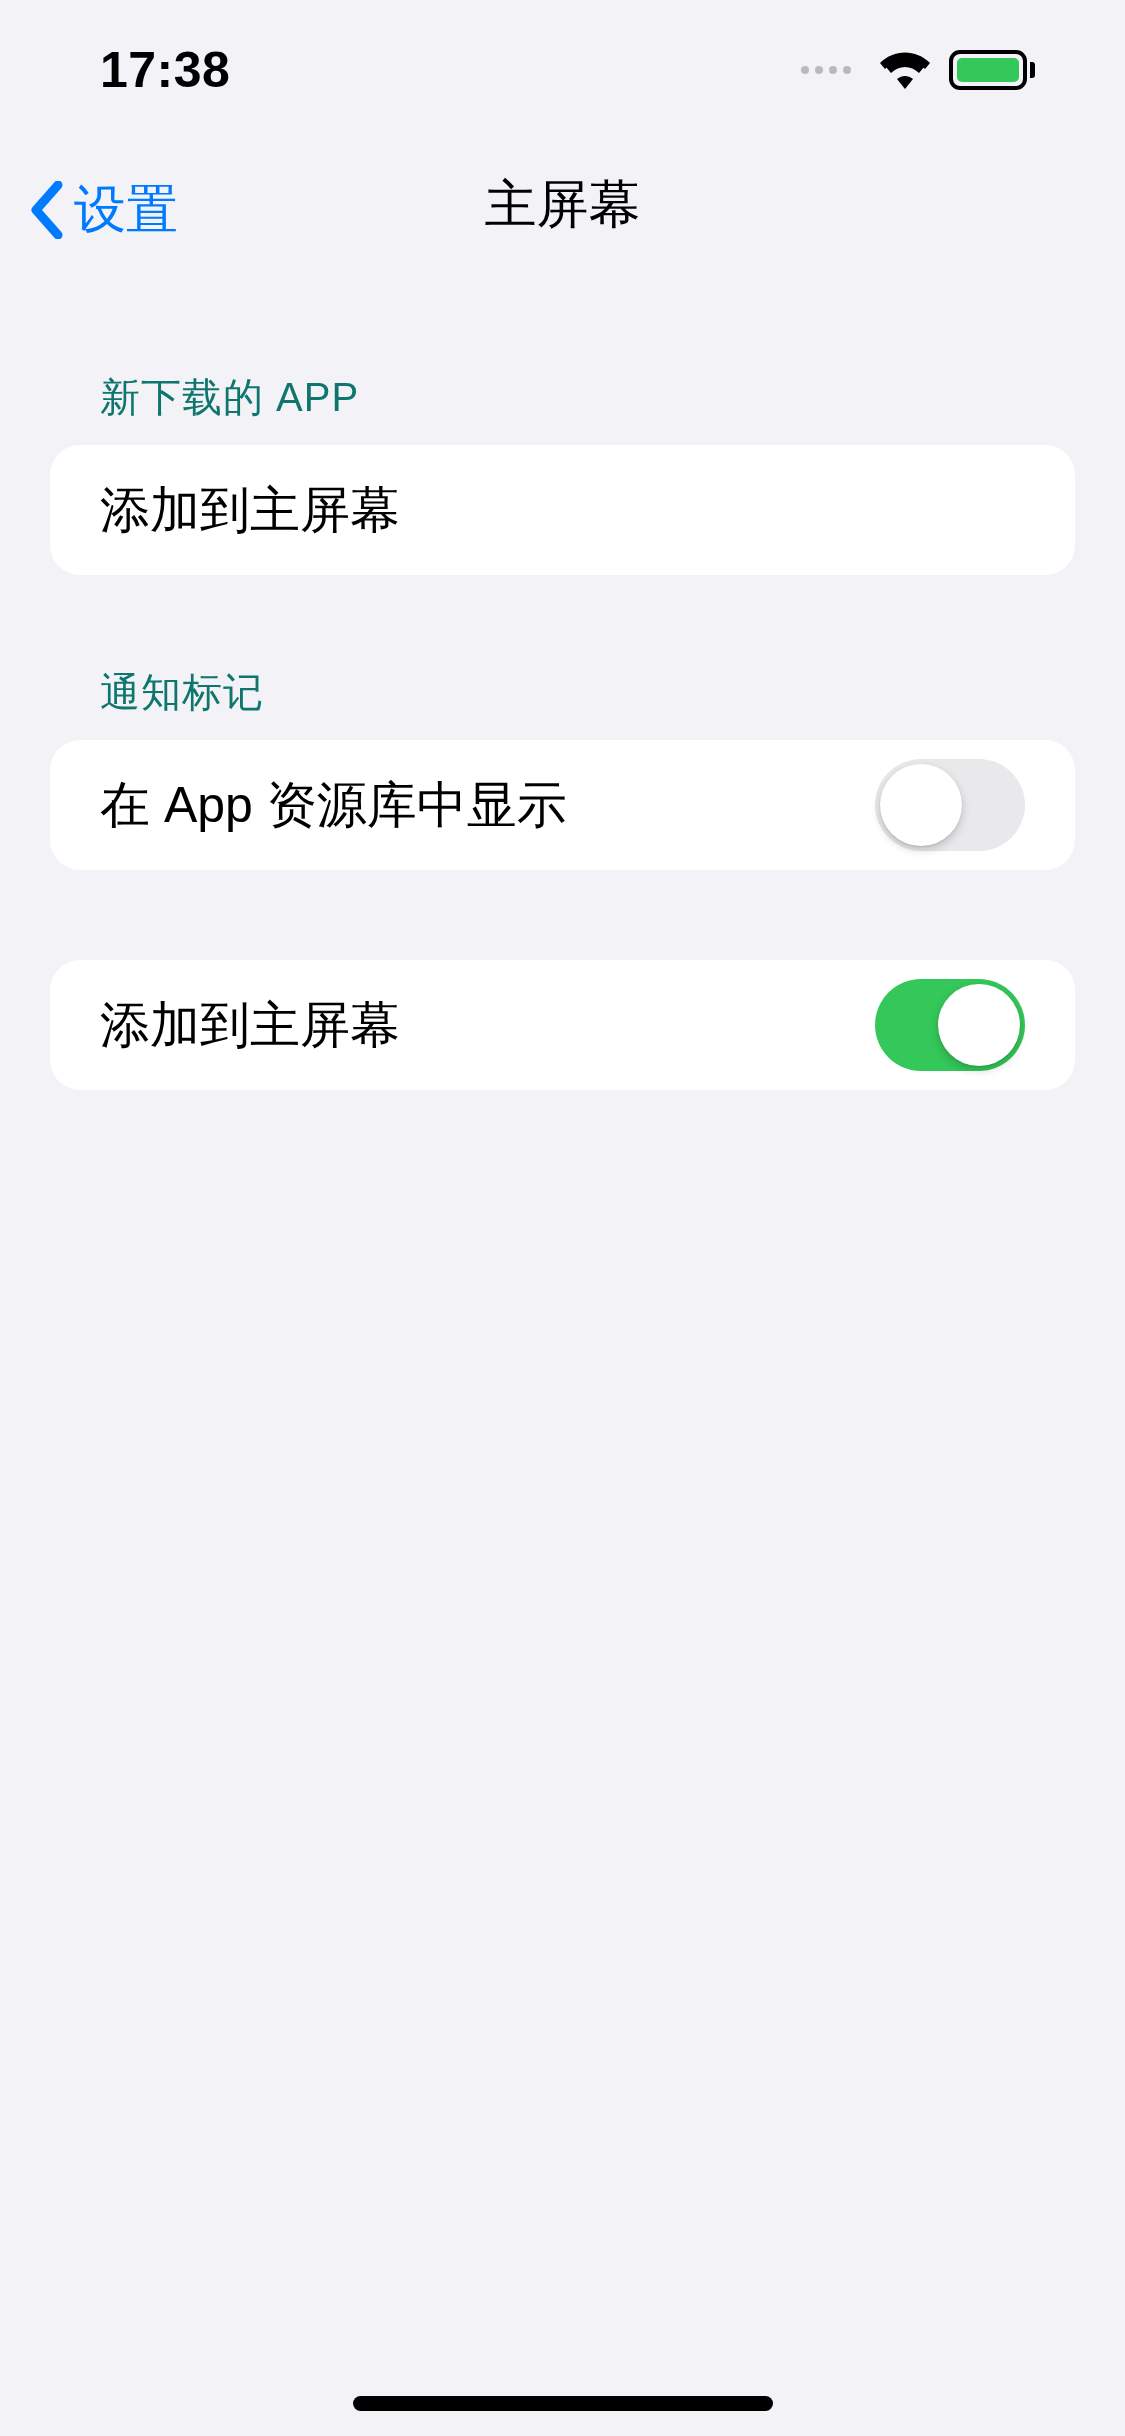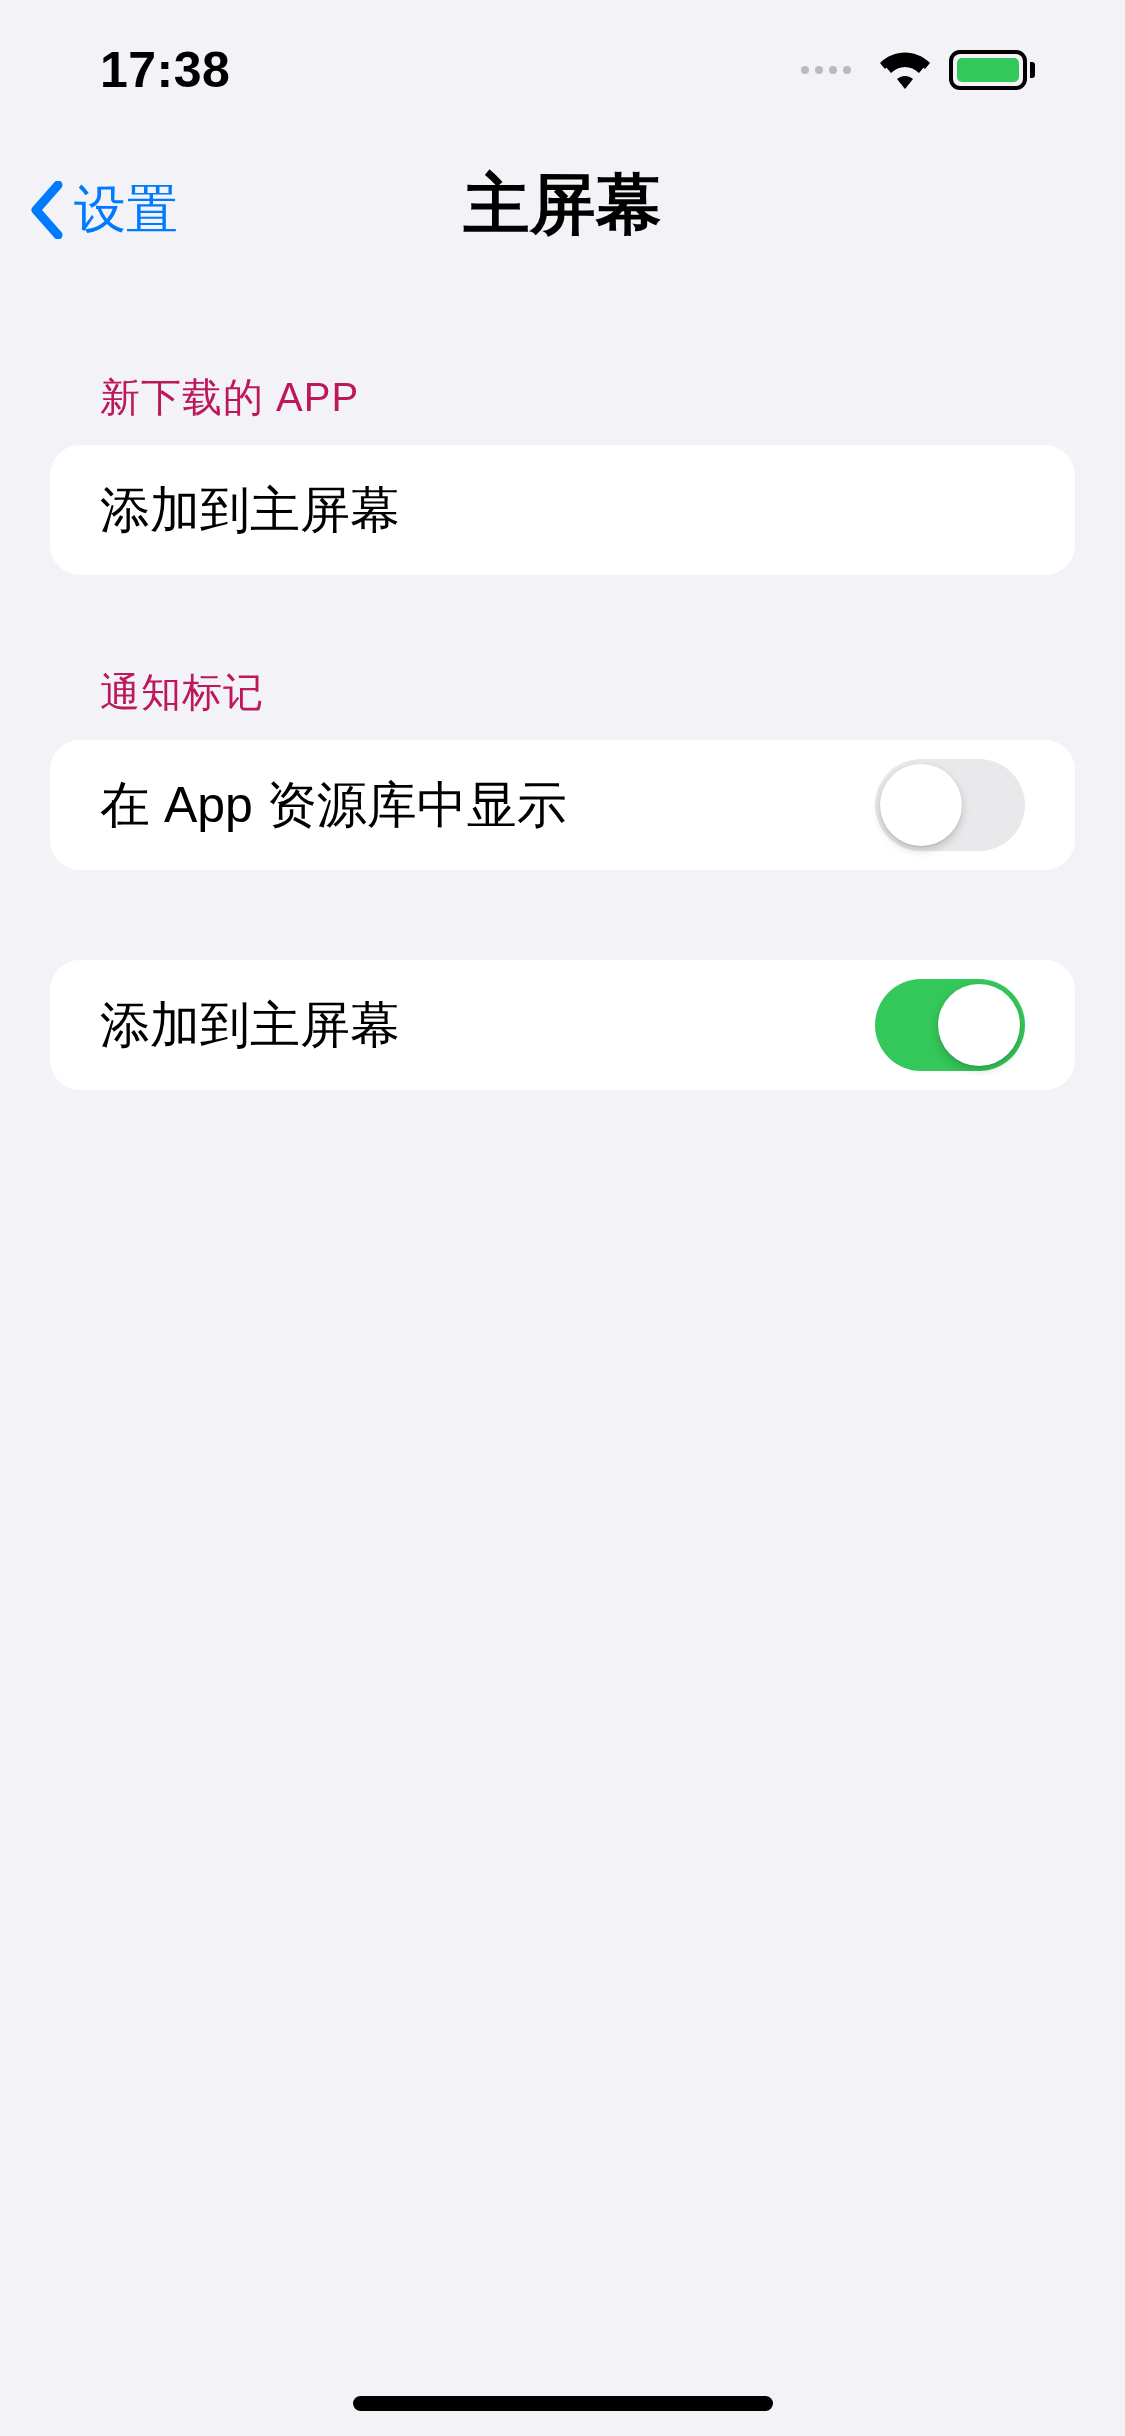--- a/index.html
+++ b/index.html
@@ -75,30 +75,30 @@
       display: flex;
       align-items: center;
       gap: 10px;
       color: #007aff;
       margin-top: 9px;
     }
     .back-chevron svg { display: block; }
     .back-label { font-size: 52px; }
     .nav-title {
       margin: 8px auto;
-      font-size: 66px;
-      font-weight: 700;
+      font-size: 52px;
+      font-weight: 400;
     }
 
     
     .content { padding: 0 50px; }
     .section { margin-top: 90px; }
     .section:first-of-type { margin-top: 100px; }
     .section-header {
-      color: #be185d;
+      color: #0f766e;
       font-size: 40px;
       padding-left: 50px;
       margin-bottom: 20px;
       letter-spacing: 1px;
     }
     .group {
       background: #ffffff;
       border-radius: 30px;
       overflow: hidden;
     }

